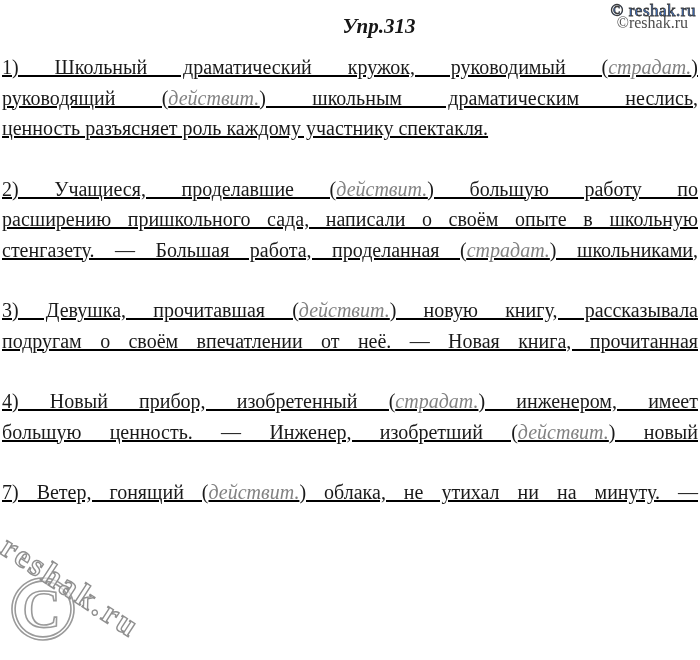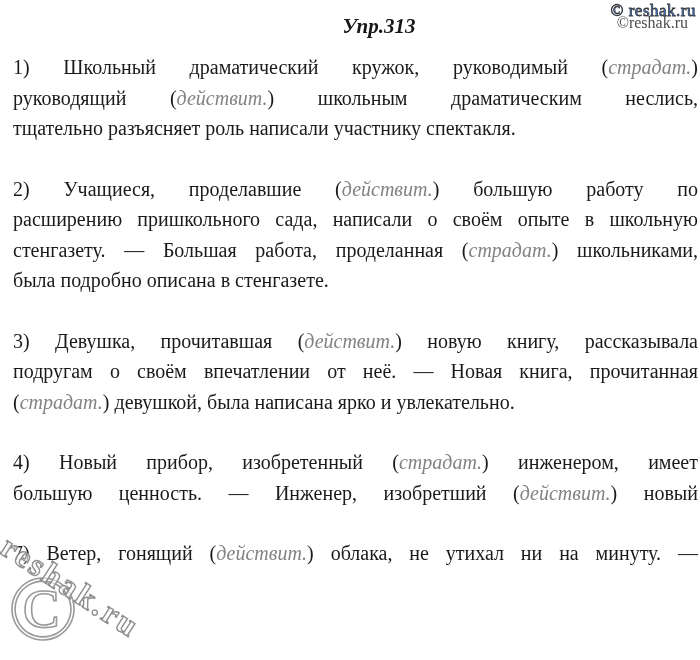--- a/index.html
+++ b/index.html
@@ -20,21 +20,21 @@
     font-size: 21px;
     color: #161616;
     margin-left: 29px;
   }
 
   .content {
     position: absolute;
     top: 52px; left: 2px;
     width: 696px;
   }
-  .paragraph { margin: 0 0 30px 11px; }
+  .paragraph { margin: 0 0 30px 0; text-decoration: underline; }
   .line {
     font-size: 20px;
     line-height: 30.5px;
     color: #1a1a1a;
     text-align: justify;
     text-align-last: justify;
   }
   .line.last { text-align-last: left; }
   .plain { color: #1a1a1a; }
   .label {
@@ -93,32 +93,30 @@
 
 <div class="heading">Упр.313</div>
 
 <span class="wm-tr-outline">© reshak.ru</span>
 <span class="wm-tr-solid">©reshak.ru</span>
 
 <div class="content">
     <div class="paragraph">
       <div class="line"><span class="plain">1) Школьный драматический кружок, руководимый (</span><span class="label">страдат.</span><span class="plain">)</span></div>
       <div class="line"><span class="plain">руководящий (</span><span class="label">действит.</span><span class="plain">) школьным драматическим неслись,</span></div>
-      <div class="line last"><span class="plain">тщательно разъясняет роль написали участнику спектакля.</span></div>
+      <div class="line last"><span class="plain">ценность разъясняет роль каждому участнику спектакля.</span></div>
     </div>
     <div class="paragraph">
       <div class="line"><span class="plain">2) Учащиеся, проделавшие (</span><span class="label">действит.</span><span class="plain">) большую работу по</span></div>
       <div class="line"><span class="plain">расширению пришкольного сада, написали о своём опыте в школьную</span></div>
       <div class="line"><span class="plain">стенгазету. — Большая работа, проделанная (</span><span class="label">страдат.</span><span class="plain">) школьниками,</span></div>
-      <div class="line last"><span class="plain">была подробно описана в стенгазете.</span></div>
     </div>
     <div class="paragraph">
       <div class="line"><span class="plain">3) Девушка, прочитавшая (</span><span class="label">действит.</span><span class="plain">) новую книгу, рассказывала</span></div>
       <div class="line"><span class="plain">подругам о своём впечатлении от неё. — Новая книга, прочитанная</span></div>
-      <div class="line last"><span class="plain">(</span><span class="label">страдат.</span><span class="plain">) девушкой, была написана ярко и увлекательно.</span></div>
     </div>
     <div class="paragraph">
       <div class="line"><span class="plain">4) Новый прибор, изобретенный (</span><span class="label">страдат.</span><span class="plain">) инженером, имеет</span></div>
       <div class="line"><span class="plain">большую ценность. — Инженер, изобретший (</span><span class="label">действит.</span><span class="plain">) новый</span></div>
     </div>
     <div class="paragraph">
       <div class="line"><span class="plain">7) Ветер, гонящий (</span><span class="label">действит.</span><span class="plain">) облака, не утихал ни на минуту. —</span></div>
     </div>
   </div>
 

